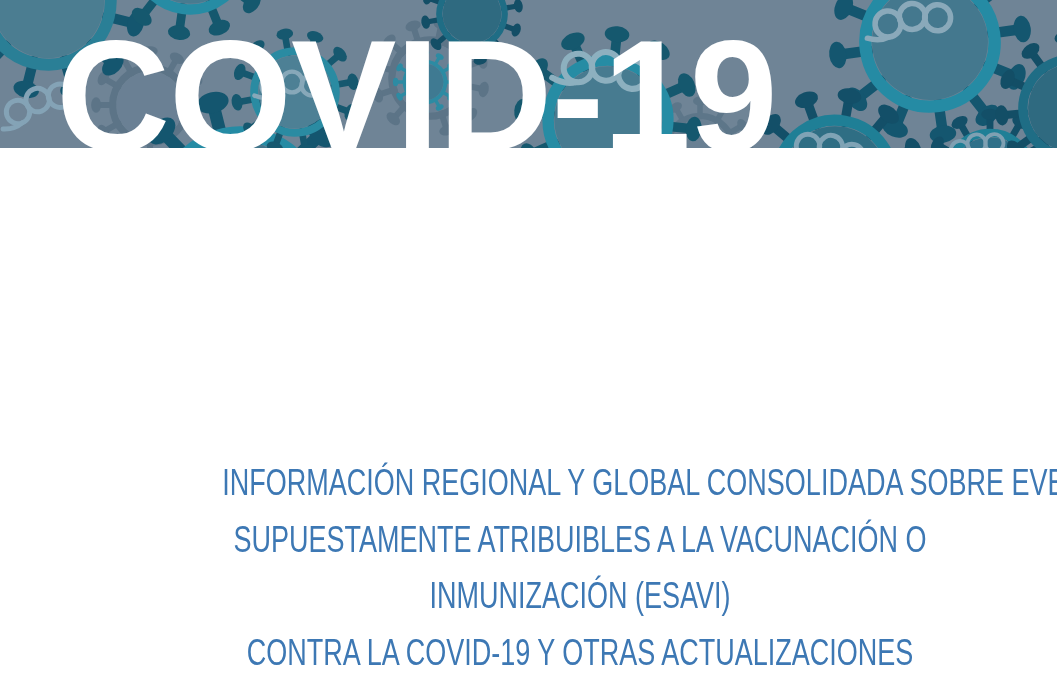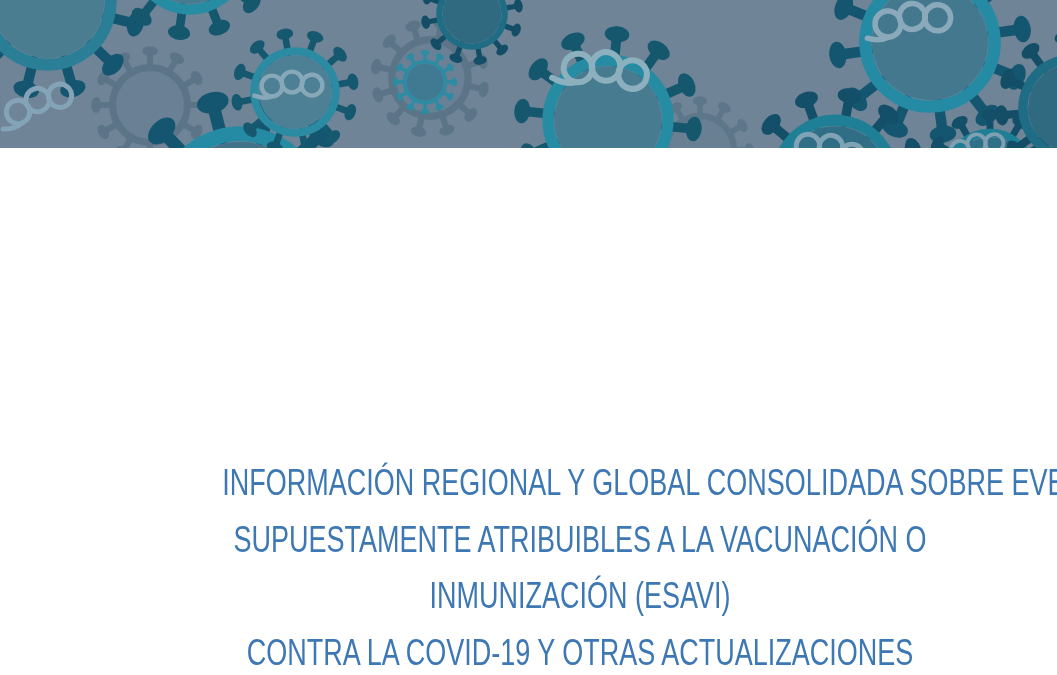--- a/index.html
+++ b/index.html
@@ -122,20 +122,21 @@
       <use href="#virus" transform="translate(835,178) scale(0.85) rotate(10)" style="--sp:#134f68;--ring:#1f7f96;--body:#2f6e84"></use>
       <use href="#loops" transform="translate(808,146) scale(0.9) rotate(14)" style="--lp:#7fa3b5"></use>
       <use href="#virus" transform="translate(990,175) scale(0.62)" style="--sp:#134f68;--ring:#1f7f96;--body:#2f7089"></use>
       <use href="#virus" transform="translate(1072,108) scale(0.72) rotate(24)" style="--sp:#134e66;--ring:#1f6d85;--body:#2f6a80"></use>
 
       <use href="#loops" transform="translate(18,112) scale(0.9) rotate(-20)" style="--lp:#84a3b6"></use>
       <use href="#loops" transform="translate(960,150) scale(0.7) rotate(-10)" style="--lp:#7fa0b2"></use>
     </svg>
   </header>
 
+  <h1 class="banner-title">COVID-19</h1>
 
   <main class="headline">
     <div>INFORMACIÓN REGIONAL Y GLOBAL CONSOLIDADA SOBRE EVENTOS</div>
     <div>SUPUESTAMENTE ATRIBUIBLES A LA VACUNACIÓN O</div>
     <div>INMUNIZACIÓN (ESAVI)</div>
     <div>CONTRA LA COVID-19 Y OTRAS ACTUALIZACIONES</div>
   </main>
 
 </div>
 

